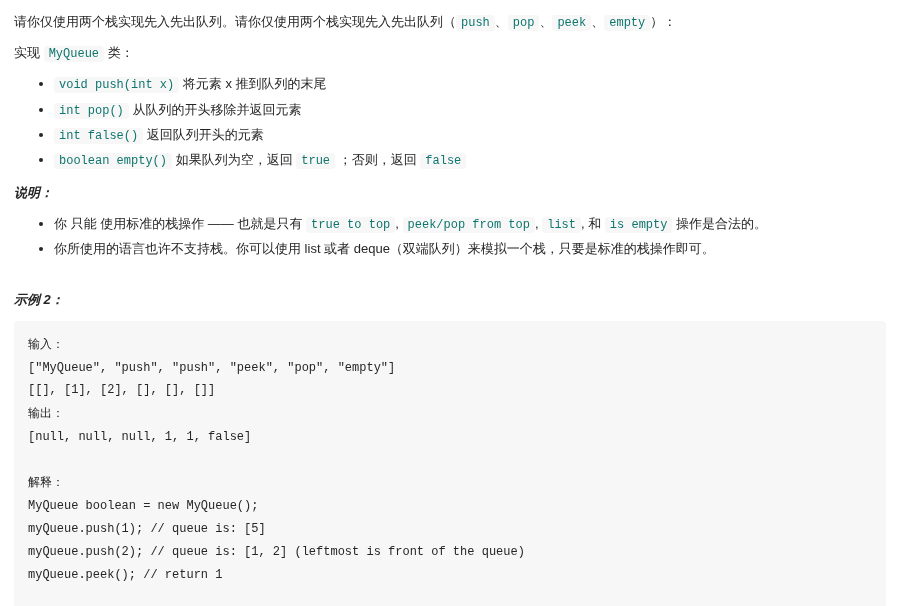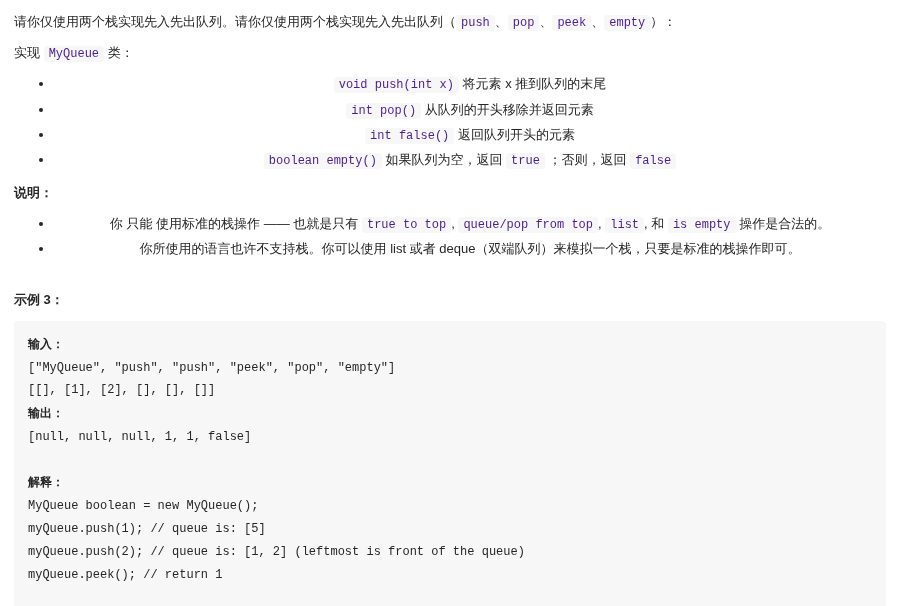--- a/index.html
+++ b/index.html
@@ -14,55 +14,55 @@
       color: #262626;
       background: #ffffff;
       padding: 12px 14px;
     }
     p {
       margin-bottom: 10px;
     }
     code.inline {
       font-family: "Consolas", "Monaco", "Courier New", monospace;
       background: #f7f7f7;
-      color: #4c1d95;
+      color: #0f766e;
       padding: 1px 5px;
       border-radius: 3px;
       font-size: 12px;
     }
     ul {
       padding-left: 40px;
       margin-bottom: 12px;
-      text-align: center;
     }
     li {
       margin-bottom: 4px;
       list-style-type: disc;
     }
     strong {
       font-weight: 400;
     }
     .section-label {
       font-weight: 600;
       margin-top: 0;
       margin-bottom: 10px;
+      font-style: italic;
     }
     pre.example {
       background: #f7f7f7;
       padding: 12px 14px;
       border-radius: 4px;
       font-family: "Consolas", "Monaco", "Courier New", monospace;
       font-size: 12px;
       line-height: 1.9;
       color: #262626;
       margin-top: 8px;
       white-space: pre-wrap;
     }
     pre.example .b {
-      font-weight: 700;
+      font-weight: 400;
       font-family: -apple-system, BlinkMacSystemFont, "Segoe UI", "PingFang SC", "Microsoft YaHei", sans-serif;
       margin-top: 16px;
     }
     .spacer {
       height: 18px;
     }
   </style>
 </head>
 <body>
 
@@ -85,28 +85,28 @@
     <code class="inline">int false()</code><span> 返回队列开头的元素</span>
   </li>
   <li>
     <code class="inline">boolean empty()</code><span> 如果队列为空，返回 </span><code class="inline">true</code><span> ；否则，返回 </span><code class="inline">false</code>
   </li>
 </ul>
 
 <p class="section-label">说明：</p>
 <ul>
   <li>
-    <span>你 </span><strong>只能</strong><span> 使用标准的栈操作 —— 也就是只有 </span><code class="inline">true to top</code><span>, </span><code class="inline">queue/pop from top</code><span>, </span><code class="inline">list</code><span>, 和 </span><code class="inline">is empty</code><span> 操作是合法的。</span>
+    <span>你 </span><strong>只能</strong><span> 使用标准的栈操作 —— 也就是只有 </span><code class="inline">true to top</code><span>, </span><code class="inline">peek/pop from top</code><span>, </span><code class="inline">list</code><span>, 和 </span><code class="inline">is empty</code><span> 操作是合法的。</span>
   </li>
   <li>你所使用的语言也许不支持栈。你可以使用 list 或者 deque（双端队列）来模拟一个栈，只要是标准的栈操作即可。</li>
 </ul>
 
 <div class="spacer"></div>
 
-<p class="section-label">示例 3：</p>
+<p class="section-label">示例 2：</p>
 
 <pre class="example"><span class="b">输入：</span>
 <span>["MyQueue", "push", "push", "peek", "pop", "empty"]</span>
 <span>[[], [1], [2], [], [], []]</span>
 <span class="b">输出：</span>
 <span>[null, null, null, 1, 1, false]</span>
 
 <span class="b">解释：</span>
 <span>MyQueue boolean = new MyQueue();</span>
 <span>myQueue.push(1); // queue is: [5]</span>

